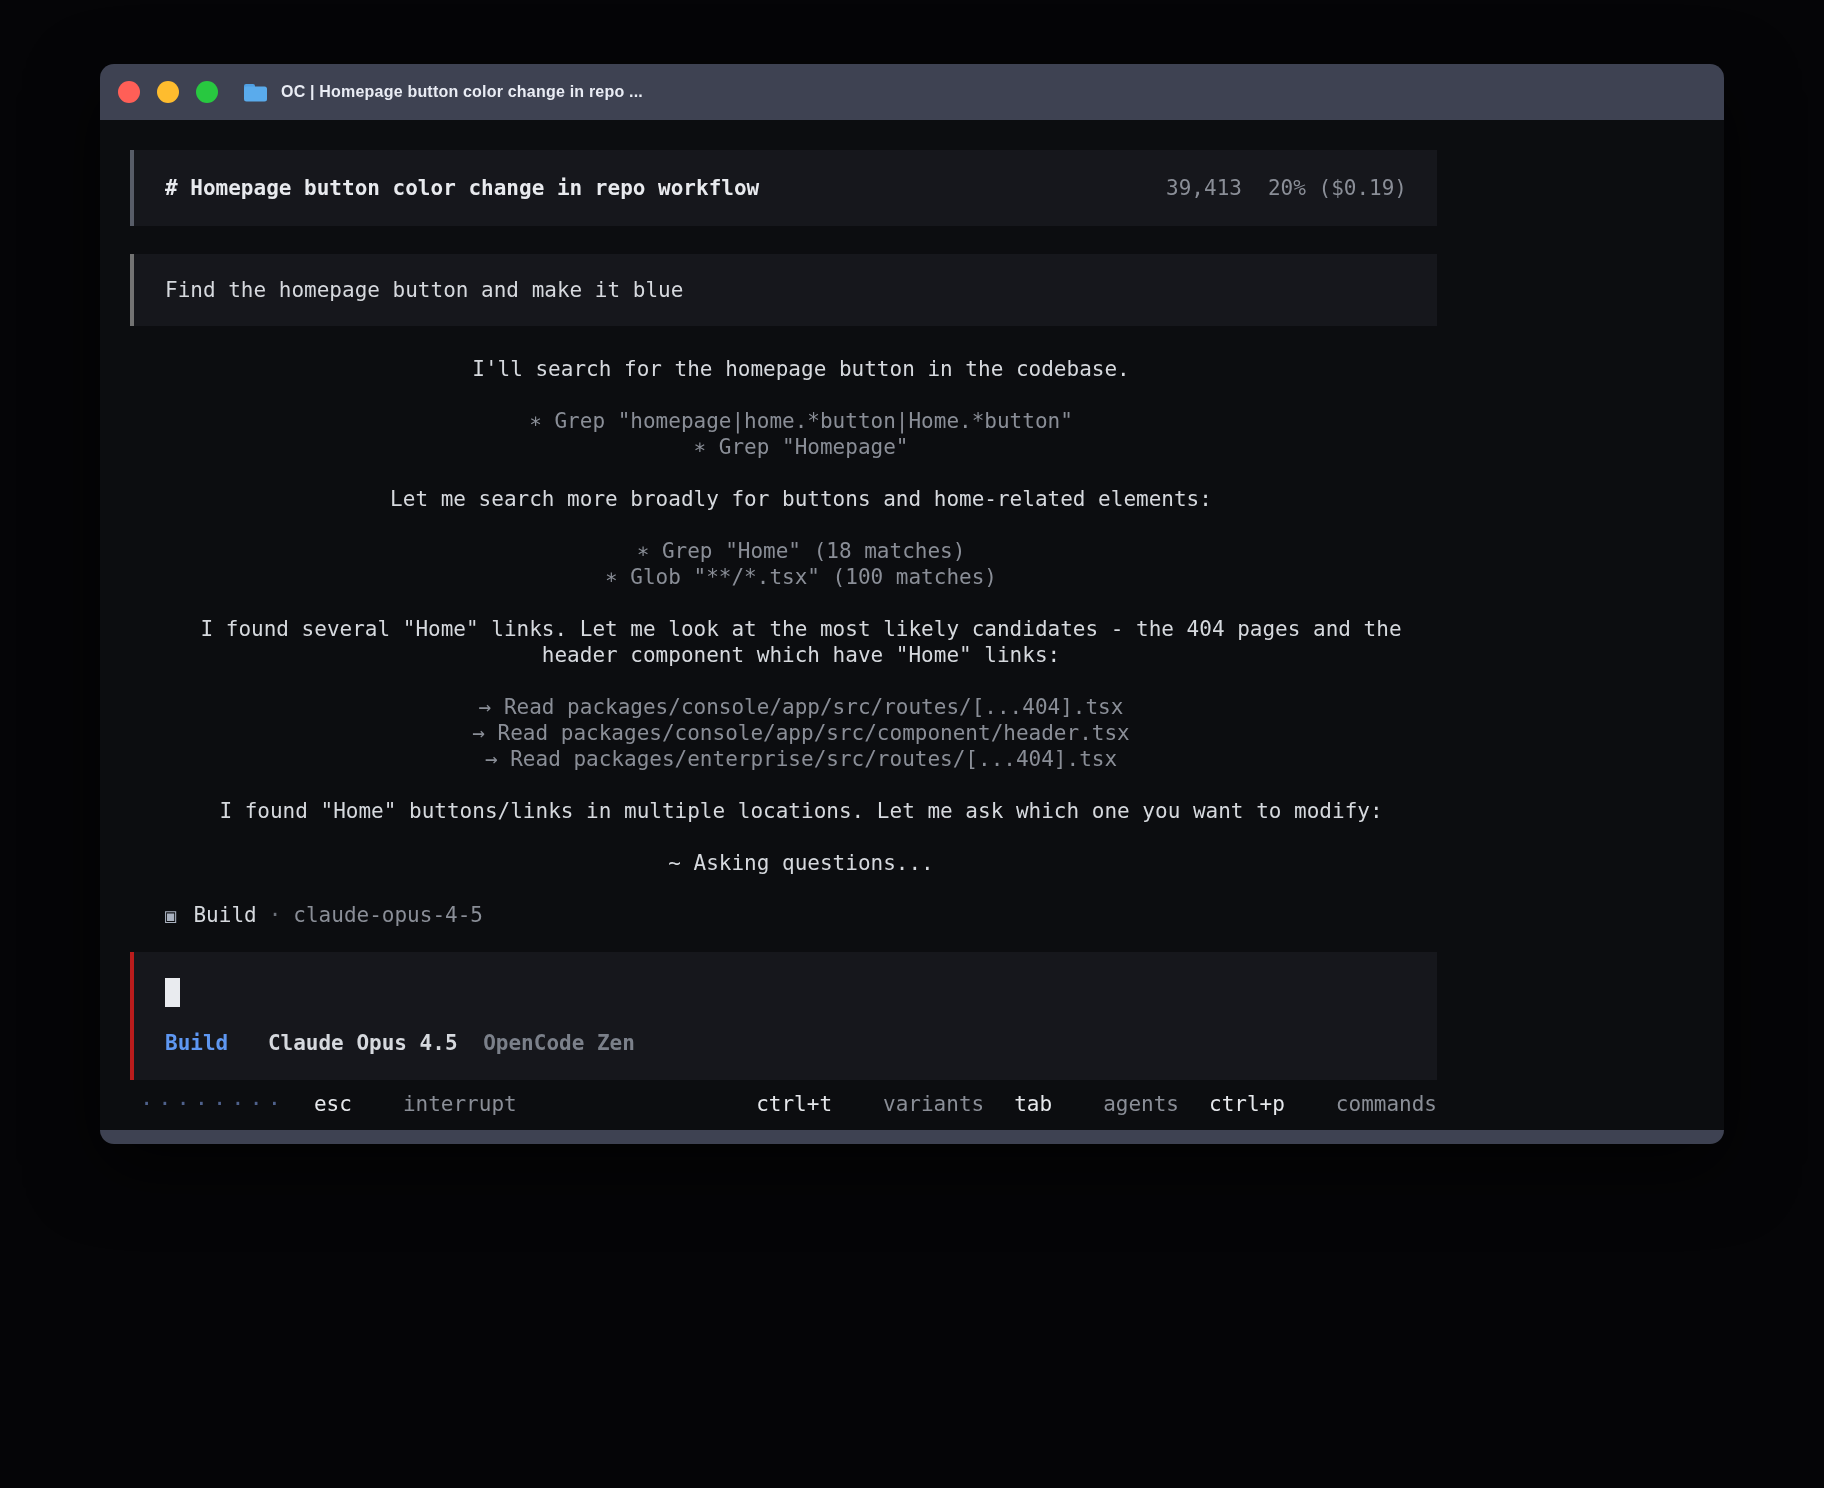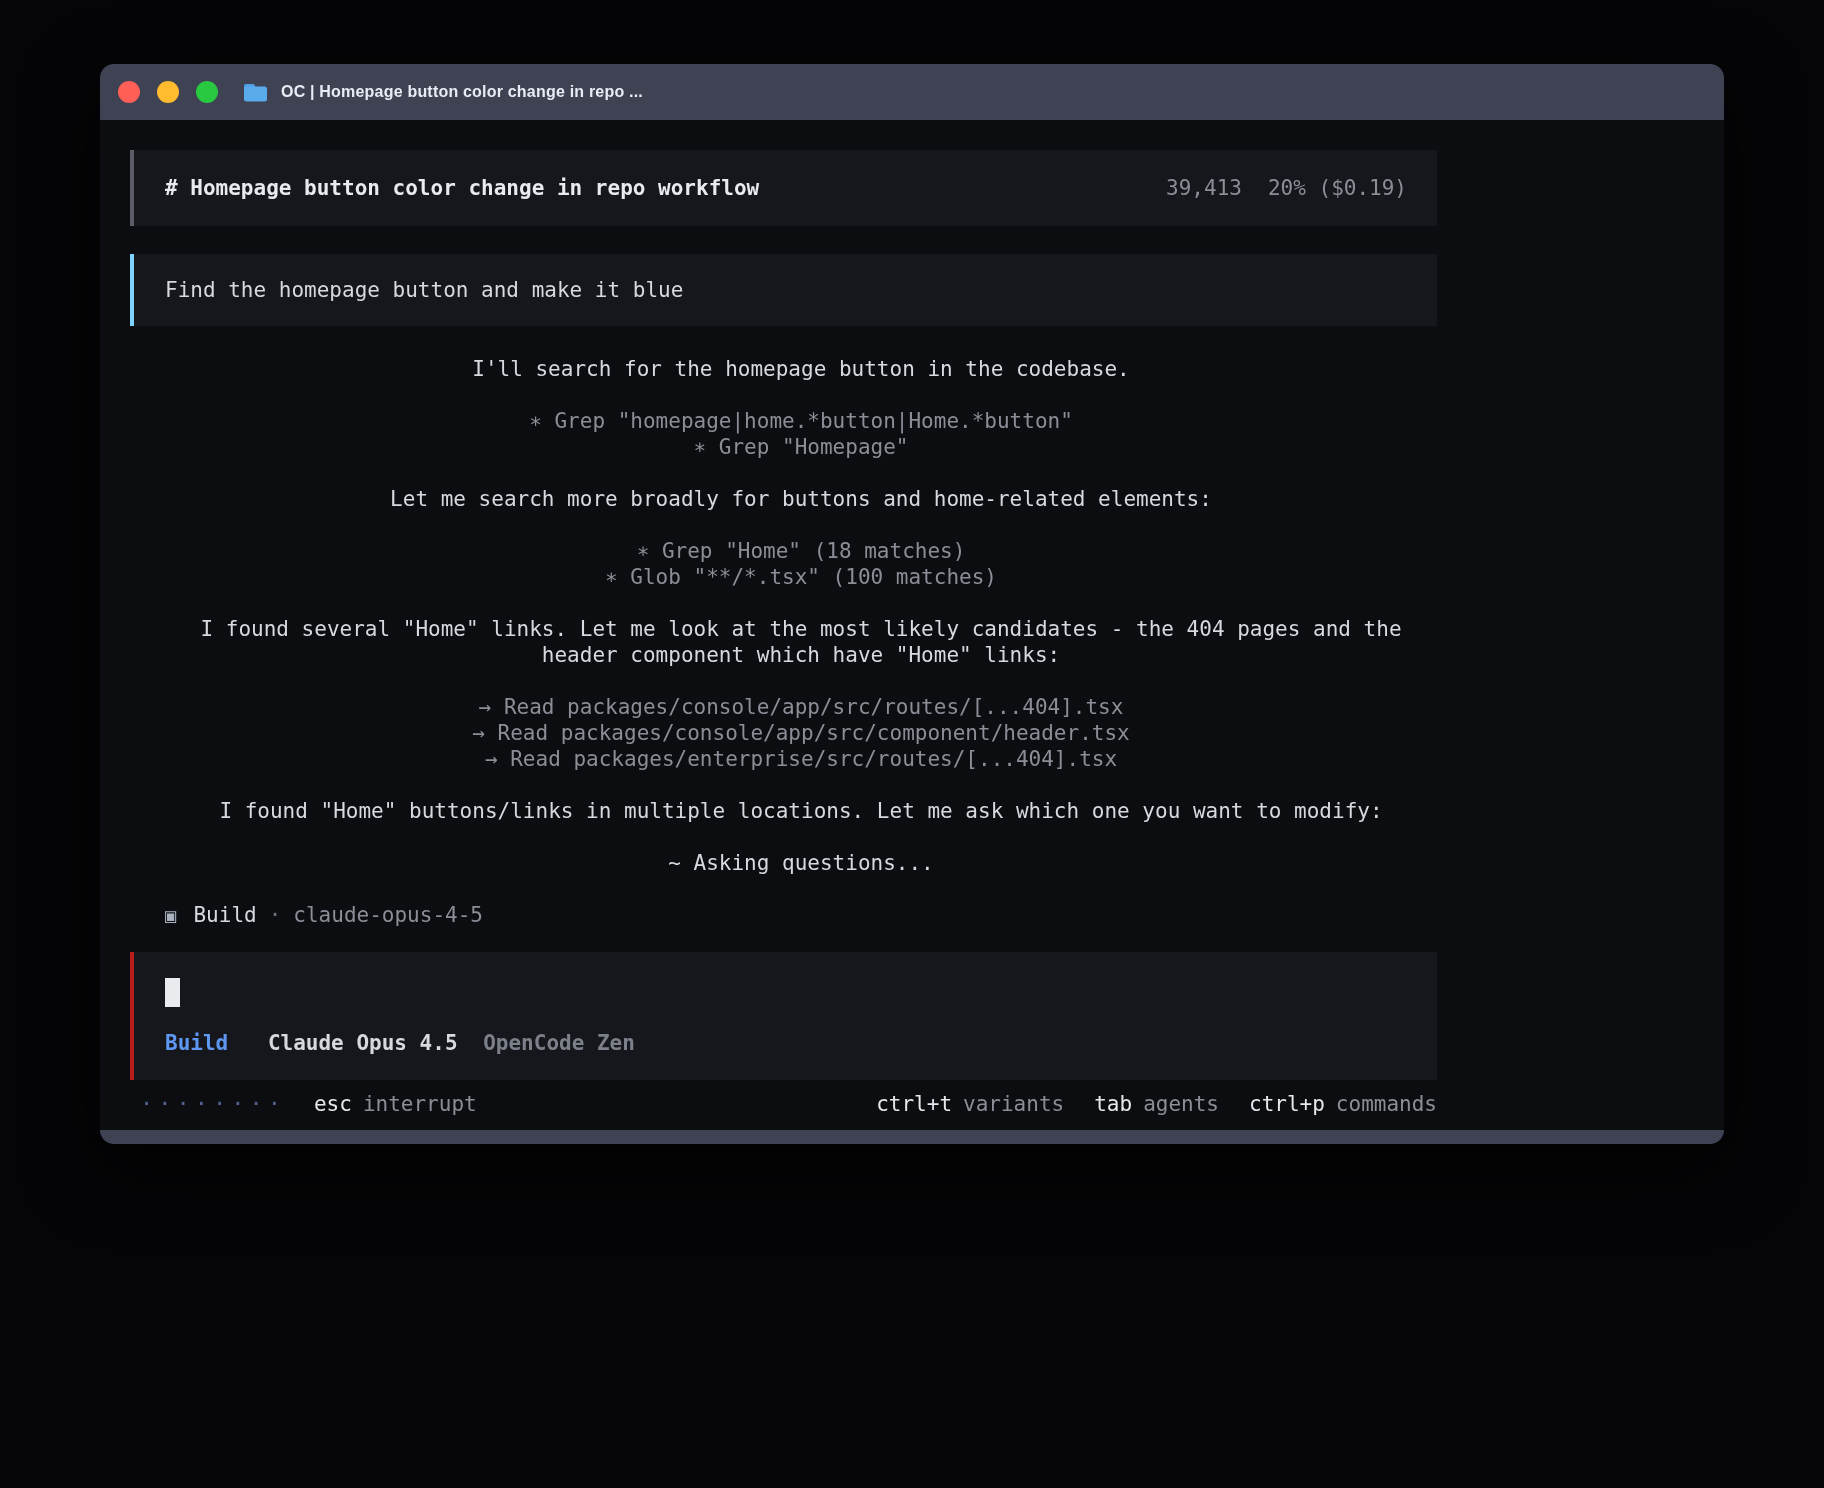--- a/index.html
+++ b/index.html
@@ -53,21 +53,21 @@
   .header-block {
     display: flex; justify-content: space-between; align-items: flex-start;
     border-left: 4px solid #585d68;
     padding: 25px 30px 25px 31px;
     font-weight: bold; color: #e8eaee;
   }
   .hright { font-weight: normal; color: #8a8e97; display: flex; gap: 26px; }
 
   .user-block {
     margin-top: 28px;
-    border-left: 4px solid #7dd3fc;
+    border-left: 4px solid #737373;
     padding: 23px 31px;
     color: #d6d9de;
   }
 
   .transcript { padding-left: 35px; width: 1307px; text-align: center; }
   .transcript p { margin: 0; }
   .para { margin-top: 26px !important; }
   .first { margin-top: 30px !important; }
   .dim { color: #8a8e97; }
   .toolgroup { margin-top: 26px; }
@@ -92,21 +92,21 @@
   .provider { color: #7b808a; }
 
   .statusbar {
     margin-top: 11px;
     width: 1307px;
     display: flex; justify-content: space-between; align-items: center;
   }
   .sb-left { display: flex; align-items: center; gap: 28px; padding-left: 10px; }
   .spinner { color: #4f618c; letter-spacing: 5px; font-size: 22px; }
   .key { color: #e6e8ec; font-weight: normal; }
-  .label { color: #8a8e97; }
+  .label { color: #8a8e97; margin-left: 40px; }
   .hint { display: flex; gap: 11px; white-space: nowrap; }
   .sb-right { display: flex; gap: 30px; }
 </style>
 </head>
 <body>
 
 <div class="window">
 
   <div class="titlebar">
     <div class="traffic">

